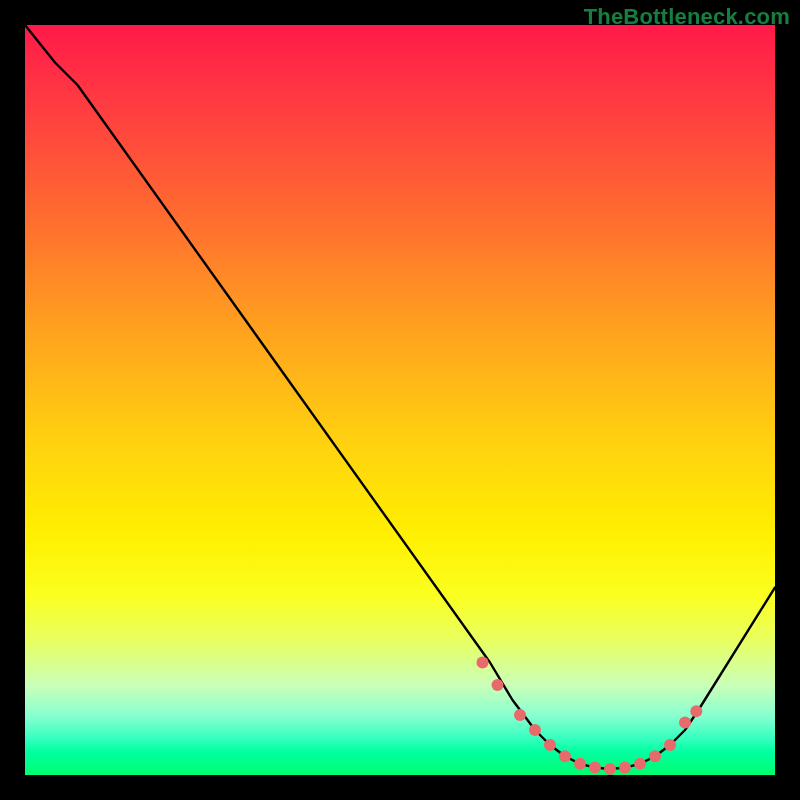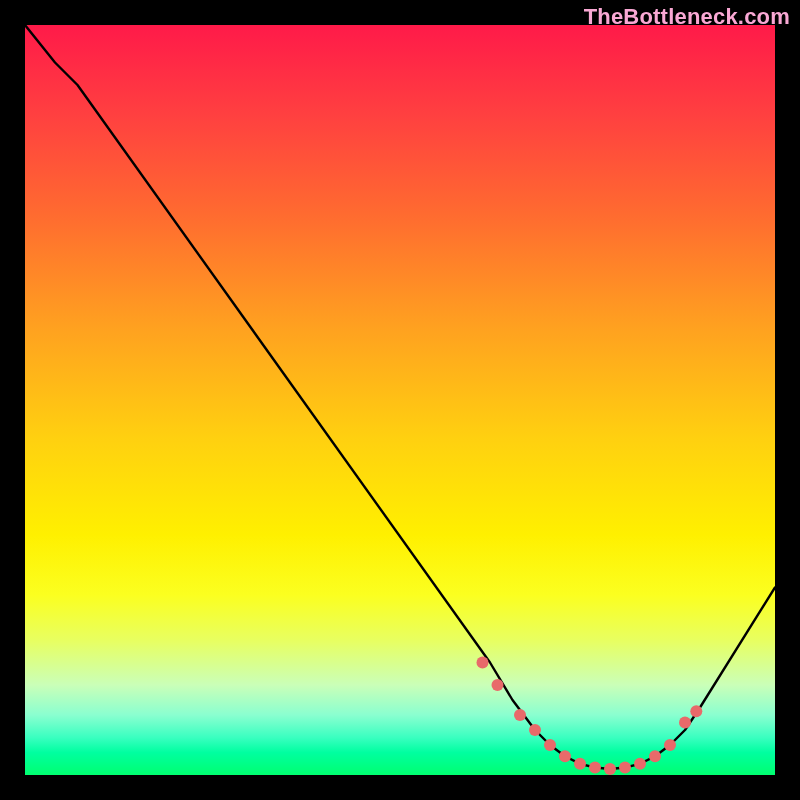--- a/index.html
+++ b/index.html
@@ -32,21 +32,21 @@
       #00ff70 100%
     );
   }
   .watermark {
     position: absolute;
     top: 4px;
     right: 10px;
     font-family: Arial, sans-serif;
     font-size: 22px;
     font-weight: bold;
-    color: #f9a8d4;
+    color: #15803d;
     letter-spacing: 0.2px;
   }
   svg.overlay {
     position: absolute;
     left: 0; top: 0;
     width: 750px; height: 750px;
   }
 </style>
 </head>
 <body>

